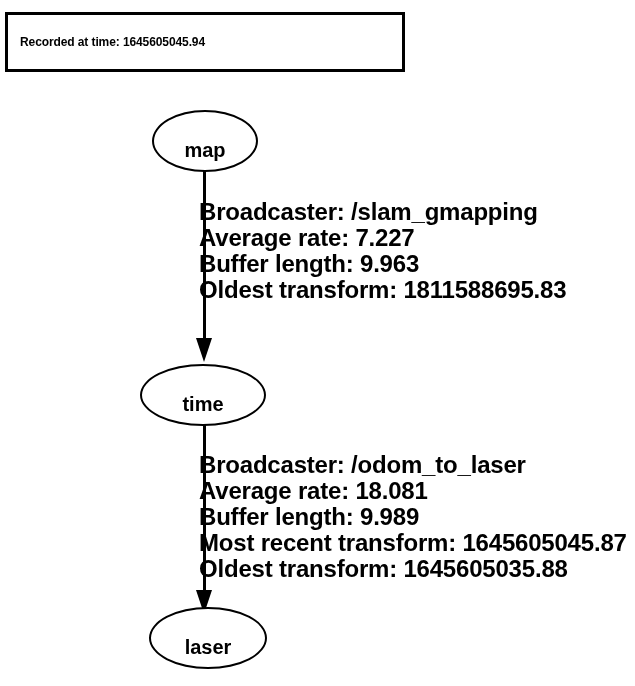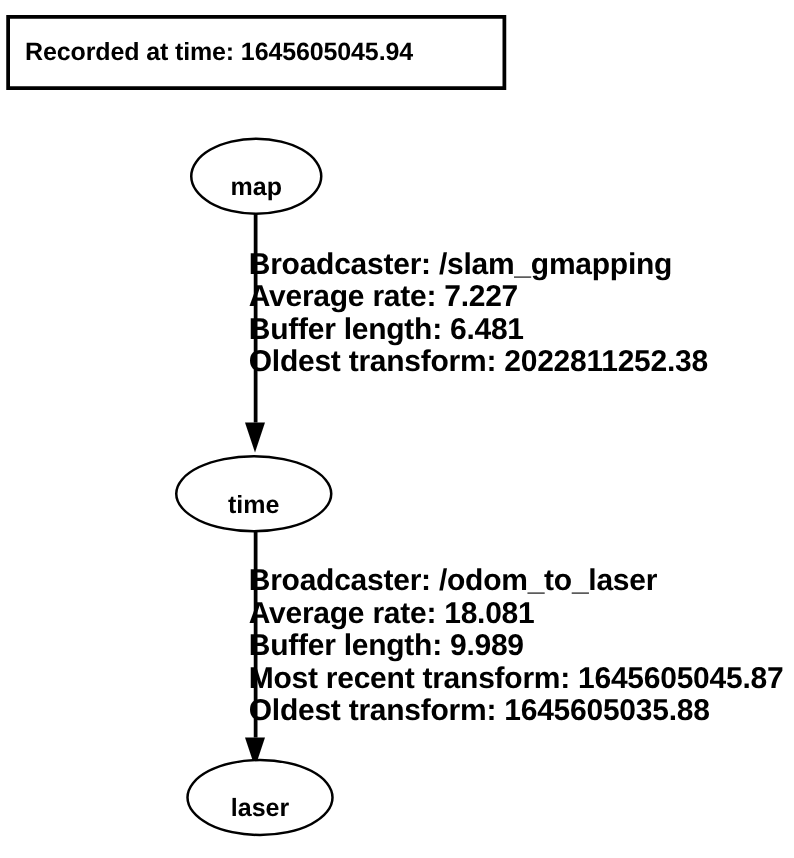--- a/index.html
+++ b/index.html
@@ -33,21 +33,21 @@
     width: 400px;
     height: 60px;
     border: 3px solid #000000;
     box-sizing: border-box;
     background: #ffffff;
     display: flex;
     align-items: center;
   }
   .record-box-text {
     padding-left: 12px;
-    font-size: 20px;
+    font-size: 12px;
     font-weight: bold;
     letter-spacing: -0.1px;
     white-space: nowrap;
   }
 
   
   .node {
     position: absolute;
     box-sizing: border-box;
     border: 2px solid #000000;
@@ -111,22 +111,22 @@
 
   <div class="record-box">
     <span class="record-box-text">Recorded at time: 1645605045.94</span>
   </div>
 
   <div class="edge-line" id="edge-line-map-odom"></div>
   <div class="arrow-head" id="arrow-map-odom"></div>
   <div class="edge-label" id="edge-label-map-odom">
     <span class="edge-label-line">Broadcaster: /slam_gmapping</span>
     <span class="edge-label-line">Average rate: 7.227</span>
-    <span class="edge-label-line">Buffer length: 6.481</span>
-    <span class="edge-label-line">Oldest transform: 2022811252.38</span>
+    <span class="edge-label-line">Buffer length: 9.963</span>
+    <span class="edge-label-line">Oldest transform: 1811588695.83</span>
   </div>
 
   <div class="edge-line" id="edge-line-odom-laser"></div>
   <div class="arrow-head" id="arrow-odom-laser"></div>
   <div class="edge-label" id="edge-label-odom-laser">
     <span class="edge-label-line">Broadcaster: /odom_to_laser</span>
     <span class="edge-label-line">Average rate: 18.081</span>
     <span class="edge-label-line">Buffer length: 9.989</span>
     <span class="edge-label-line">Most recent transform: 1645605045.87</span>
     <span class="edge-label-line">Oldest transform: 1645605035.88</span>

